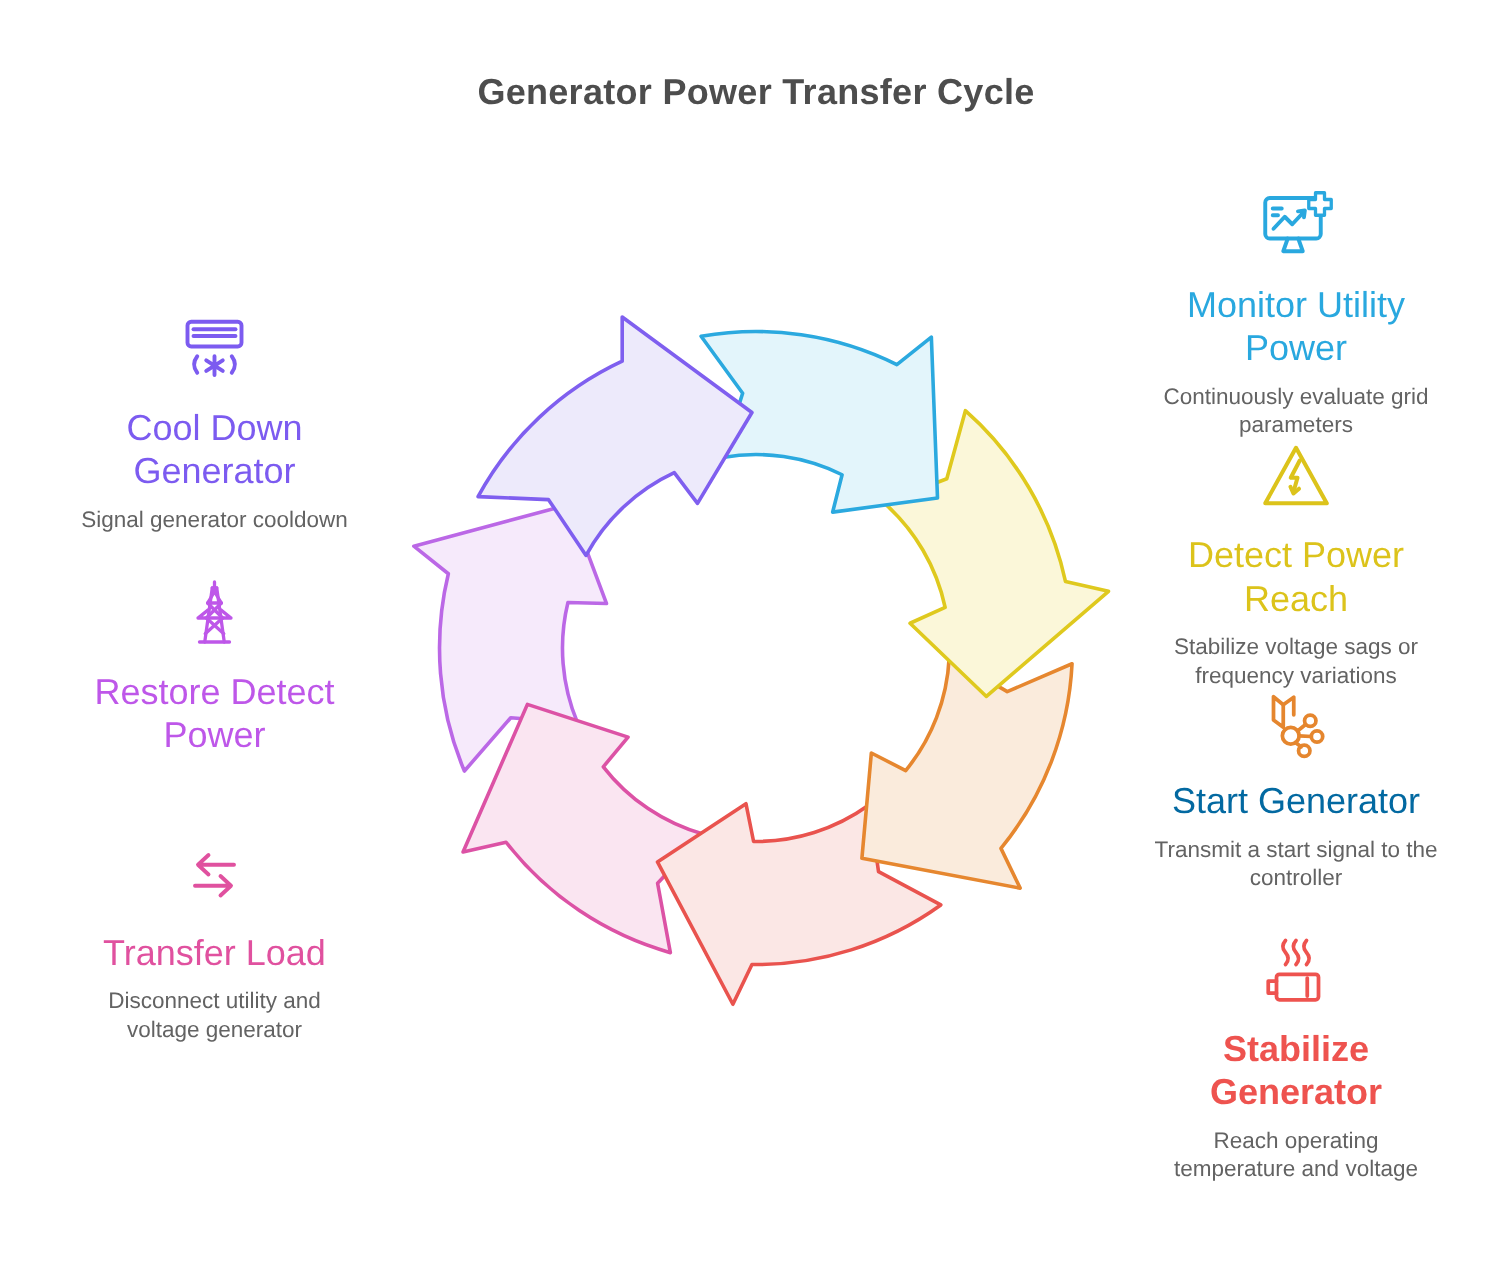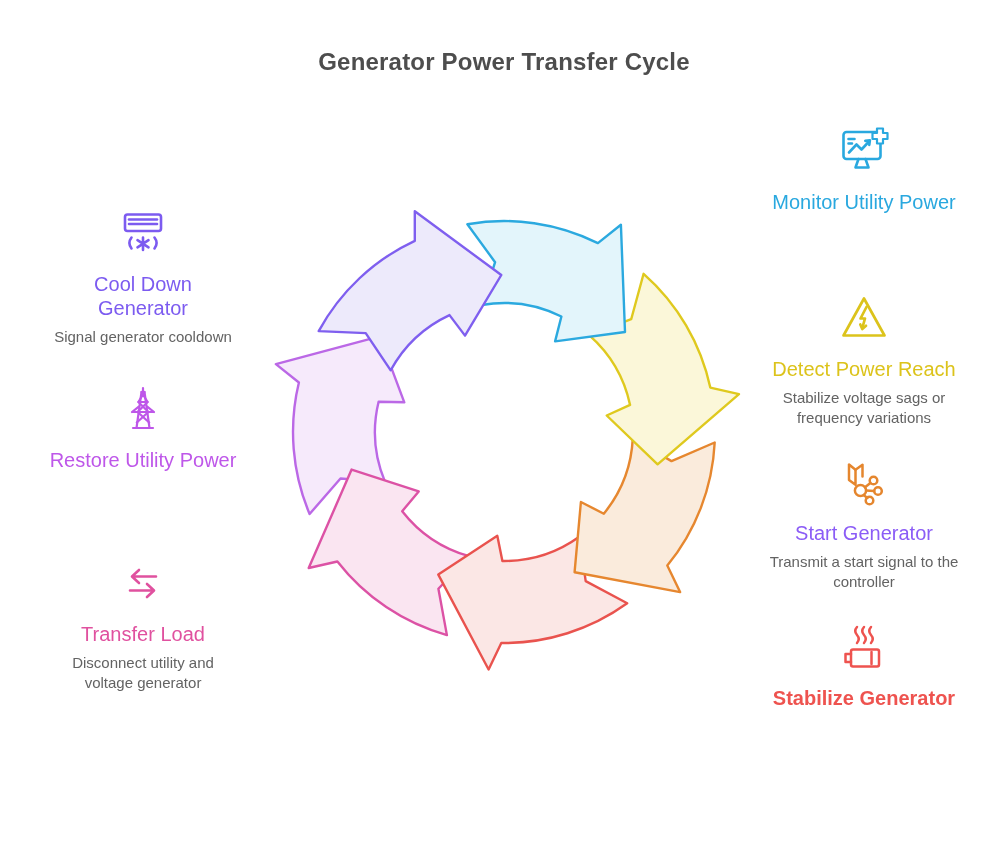--- a/index.html
+++ b/index.html
@@ -10,21 +10,21 @@
   .main-title{
     position:absolute;left:0;right:0;top:48px;text-align:center;
     font-size:24px;font-weight:bold;color:#4D4D4D;letter-spacing:.2px;
   }
   .step{position:absolute;width:210px;text-align:center;}
   .step.left{left:38px;}
   .step.right{left:759px;}
   .step-icon{height:56px;display:flex;align-items:center;justify-content:center;}
   .step-icon svg{width:56px;height:56px;}
   .step-title{
-    margin:10px auto 0 auto;font-size:20px;font-weight:500;line-height:1.2;
+    margin:10px auto 0 auto;font-size:24px;font-weight:500;line-height:1.2;
   }
   .step-subtitle{
     margin:7px auto 0 auto;font-size:15px;color:#636363;line-height:1.3;
   }
   #cycle{position:absolute;left:257px;top:183px;width:494px;height:494px;}
 </style>
 </head>
 <body>
 
 <div id="canvas">
@@ -61,21 +61,21 @@
       <svg viewBox="0 0 56 56" fill="none" stroke="currentColor" stroke-width="2.2" stroke-linecap="round" stroke-linejoin="round">
         <path d="M28 6 v4"></path>
         <path d="M21.5 46 L26.5 10 M34.5 46 L29.5 10"></path>
         <path d="M26.5 10 L32.6 20 M29.5 10 L23.4 20 M23.4 20 H32.6"></path>
         <path d="M23.4 20 L33.4 30 M32.6 20 L22.6 30"></path>
         <path d="M17 30 H39 M17 30 L23.8 24.6 M39 30 L32.2 24.6"></path>
         <path d="M22.6 30 L34.2 40.5 M33.4 30 L21.8 40.5"></path>
         <path d="M18 46 H38"></path>
       </svg>
     </div>
-    <div class="step-title" style="color: rgb(190, 87, 233);">Restore Utility Power</div>
+    <div class="step-title" style="color: rgb(190, 87, 233);">Restore Detect Power</div>
   </div>
 
   <div class="step left" style="top:556px">
     <div class="step-icon" style="color: rgb(224, 81, 159);">
       <svg viewBox="0 0 56 56" fill="none" stroke="currentColor" stroke-width="2.6" stroke-linecap="round" stroke-linejoin="round">
         <path d="M41 20.5 H17.5 M24 14 L17 20.5 L24 27"></path>
         <path d="M15 34.5 H38.5 M32 28 L39 34.5 L32 41"></path>
       </svg>
     </div>
     <div class="step-title" style="color: rgb(224, 81, 159);">Transfer Load</div>
@@ -87,20 +87,21 @@
       <svg viewBox="0 0 56 56" fill="none" stroke="currentColor" stroke-width="2.6" stroke-linecap="round" stroke-linejoin="round">
         <rect x="7.5" y="8" width="37" height="27" rx="3"></rect>
         <path d="M22.5 35 L19.5 43.5 H32.5 L29.5 35"></path>
         <path d="M12.5 15 h6 M12.5 19.5 h3.5"></path>
         <path d="M13 28.5 L20.5 20.5 L25.5 25.5 L33 17.5"></path>
         <path d="M29.3 16.9 L33.9 16.3 L33.3 20.9"></path>
         <path d="M41 4.5 h6 v4.5 h4.5 v6 h-4.5 v4.5 h-6 v-4.5 h-4.5 v-6 h4.5 z" fill="#FFFFFF" stroke-width="2.2"></path>
       </svg>
     </div>
     <div class="step-title" style="color: rgb(41, 168, 223);">Monitor Utility Power</div>
+    <div class="step-subtitle" style="max-width:195px">Continuously evaluate grid parameters</div>
   </div>
 
   <div class="step right" style="top:291px">
     <div class="step-icon" style="color: rgb(220, 195, 27);">
       <svg viewBox="0 0 56 56" fill="none" stroke="currentColor" stroke-width="2.7" stroke-linecap="round" stroke-linejoin="round">
         <path d="M28 7.5 L48.5 44.5 H7.5 Z"></path>
         <path d="M30.5 16 L24.5 27.5 H29 L26.3 37"></path>
         <path d="M24.3 33.5 L26.3 38 L30 34.8"></path>
       </svg>
     </div>
@@ -113,31 +114,32 @@
       <svg viewBox="0 0 56 56" fill="none" stroke="currentColor" stroke-width="2.5" stroke-linecap="round" stroke-linejoin="round">
         <path d="M13 9.5 V25 L19.5 29.8 V14.8 Z"></path>
         <path d="M19.5 14.8 L26.5 9.8 V21.5"></path>
         <circle cx="24.5" cy="35.5" r="5.6"></circle>
         <circle cx="37.5" cy="25.5" r="3.8"></circle>
         <circle cx="42" cy="36" r="3.8"></circle>
         <circle cx="33.5" cy="45.5" r="3.8"></circle>
         <path d="M29 32.3 L34.4 28 M30.1 35.6 L38.2 36 M27.6 40 L31.4 42.9"></path>
       </svg>
     </div>
-    <div class="step-title" style="color: #8b5cf6;">Start Generator</div>
+    <div class="step-title" style="color: #0369a1;">Start Generator</div>
     <div class="step-subtitle" style="max-width:195px">Transmit a start signal to the controller</div>
   </div>
 
   <div class="step right" style="top:620px">
     <div class="step-icon" style="color: rgb(238, 83, 79);">
       <svg viewBox="0 0 56 56" fill="none" stroke="currentColor" stroke-width="2.5" stroke-linecap="round" stroke-linejoin="round">
         <path d="M21 7 q-3.5 4 0 8 q3.5 4 0 8"></path>
         <path d="M28 7 q-3.5 4 0 8 q3.5 4 0 8"></path>
         <path d="M35 7 q-3.5 4 0 8 q3.5 4 0 8"></path>
         <rect x="15" y="29.5" width="28" height="17" rx="2"></rect>
         <path d="M15 34 h-5.5 v8 H15"></path>
         <path d="M35.5 32 V44"></path>
       </svg>
     </div>
     <div class="step-title" style="color: rgb(238, 83, 79); font-weight: bold;">Stabilize Generator</div>
+    <div class="step-subtitle" style="max-width:175px">Reach operating temperature and voltage</div>
   </div>
 
 </div>
 
 </body></html>

